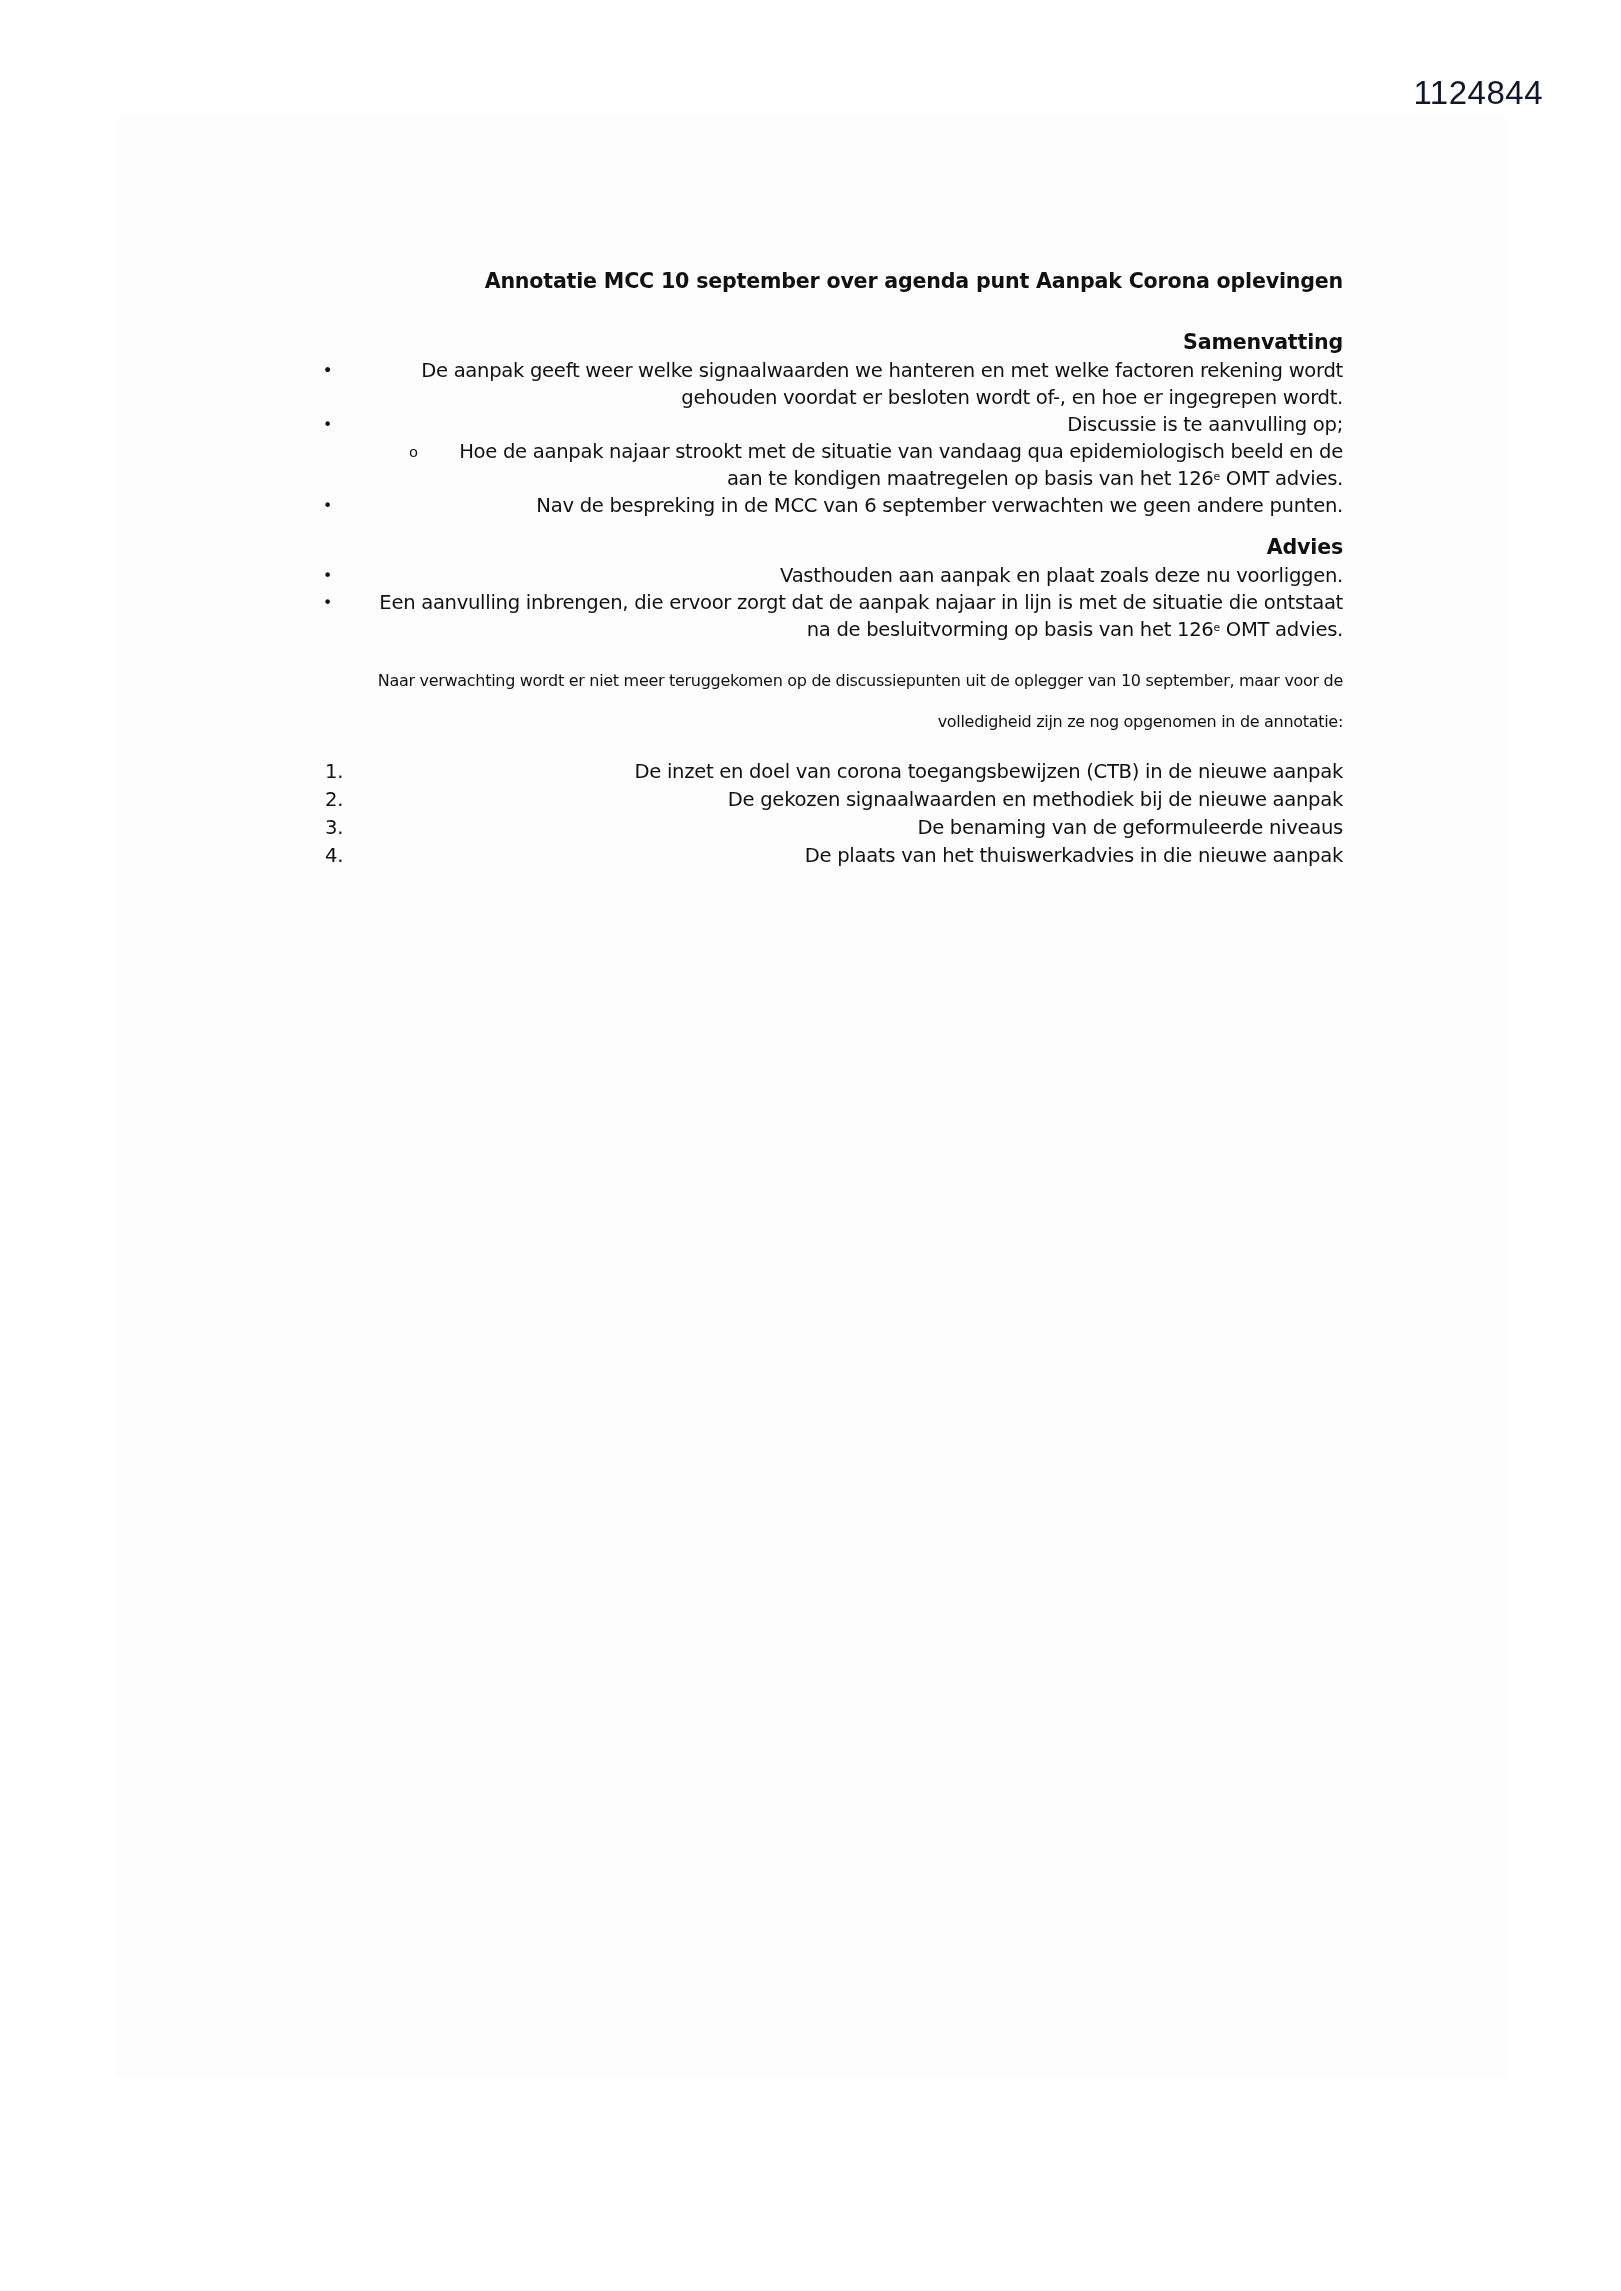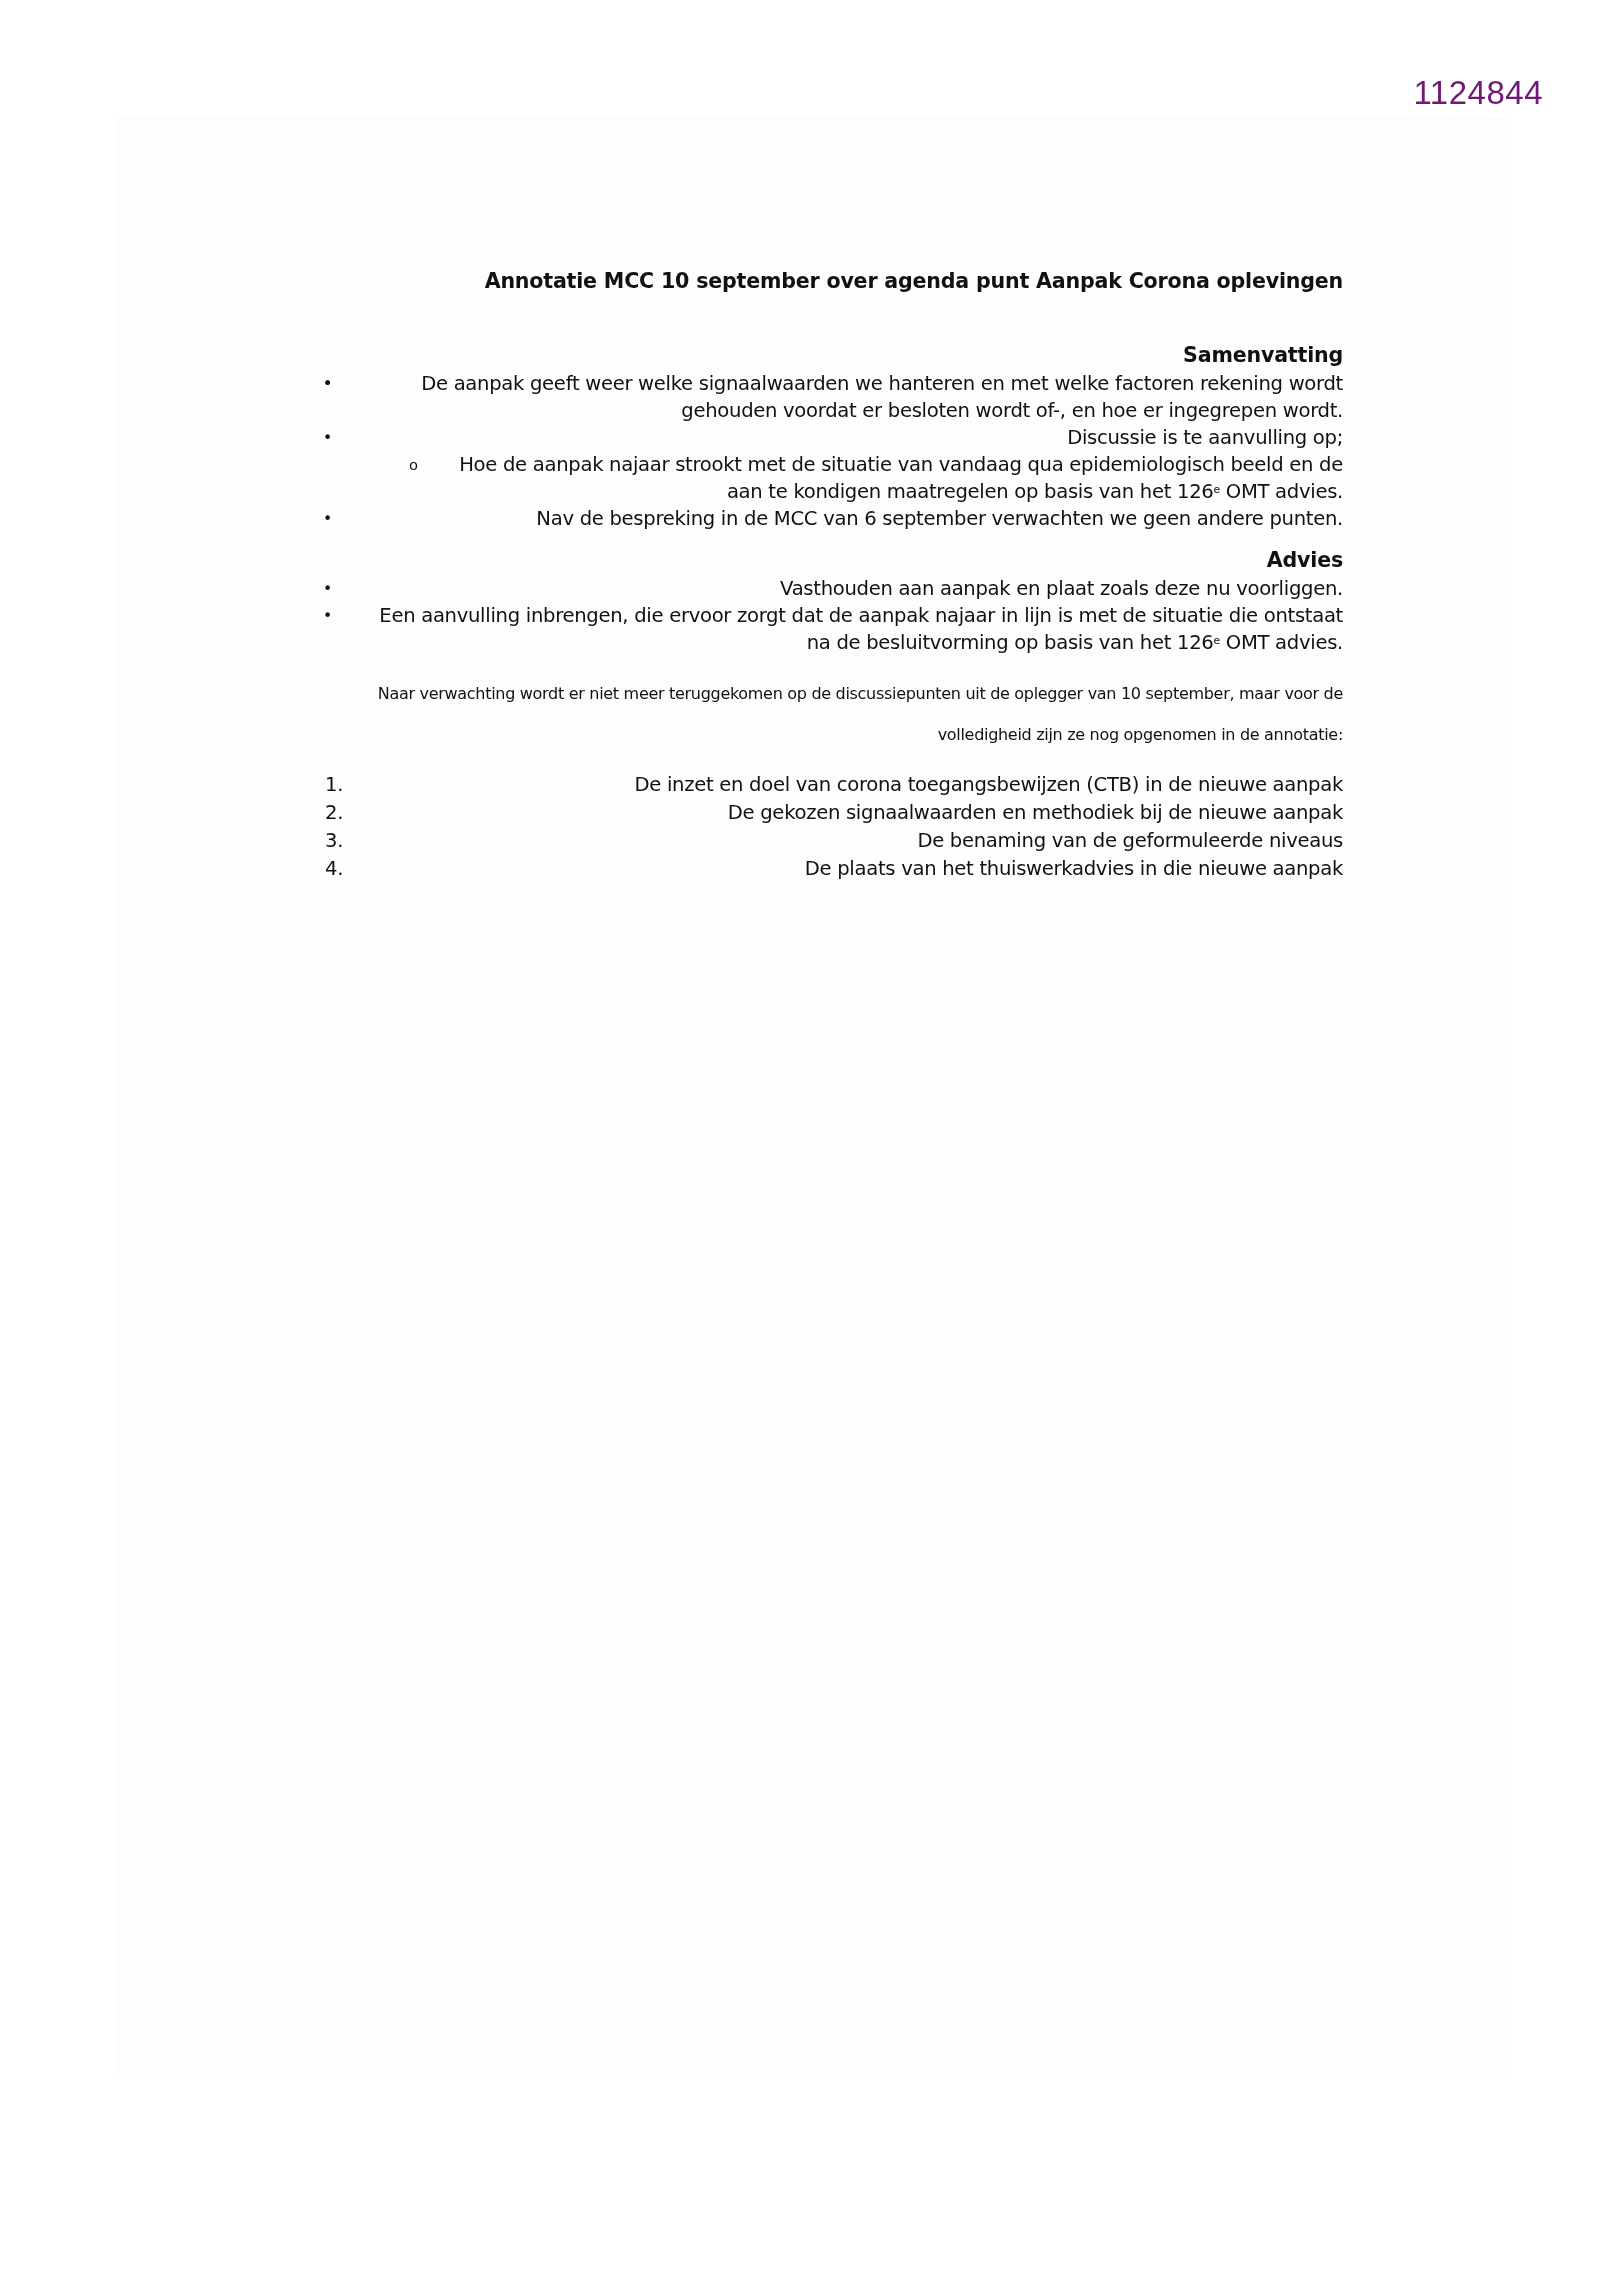--- a/index.html
+++ b/index.html
@@ -22,21 +22,21 @@
       width: 1390px;
       height: 1962px;
       background: #fdfdfd;
     }
     .doc-id {
       position: absolute;
       top: 74px;
       right: 78px;
       font-family: "Liberation Sans", sans-serif;
       font-size: 33px;
-      color: #701a75;
+      color: #0f172a;
       letter-spacing: 0.5px;
     }
     .content {
       position: absolute;
       left: 284px;
       top: 267px;
       width: 1059px;
       text-align: right;
     }
     .title {
@@ -46,21 +46,21 @@
       letter-spacing: -0.2px;
       line-height: 29px;
     }
     .section-heading {
       font-weight: bold;
       font-size: 20.6px;
       margin: 0;
       line-height: 29px;
       letter-spacing: -0.2px;
     }
-    .h-samenvatting { margin-top: 45px; }
+    .h-samenvatting { margin-top: 32px; }
     .h-advies { margin-top: 13.7px; }
     ul.bullets {
       list-style: none;
       margin: 0;
       padding: 0;
     }
     ul.bullets > li {
       position: relative;
       padding-left: 84px;
       font-size: 19.6px;

